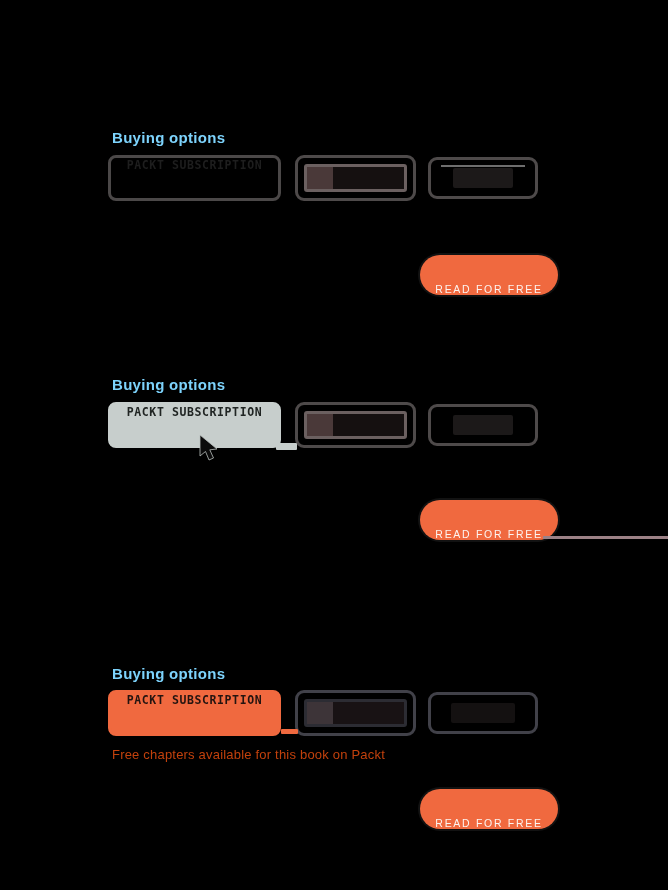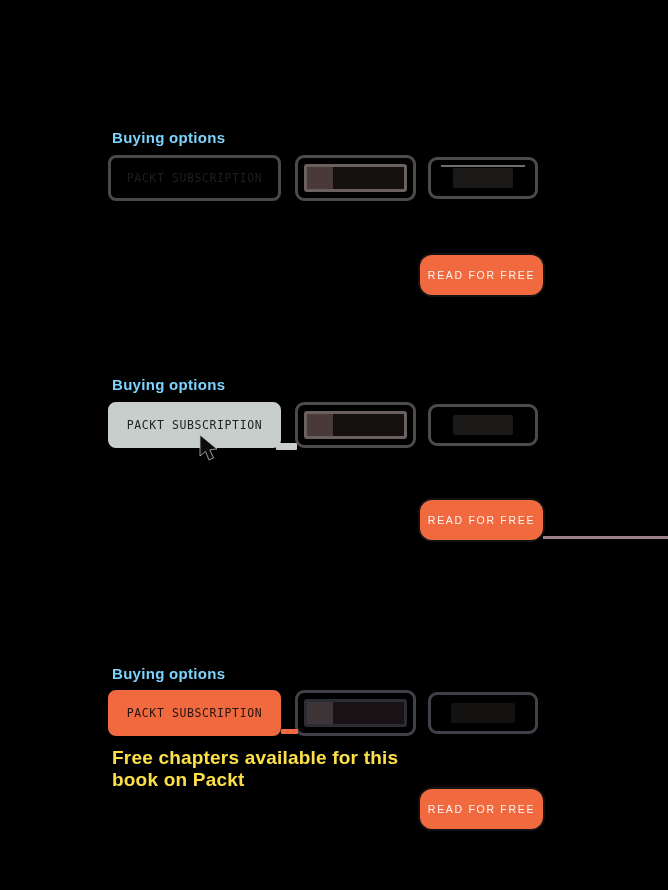--- a/index.html
+++ b/index.html
@@ -12,21 +12,21 @@
 
   .heading{
     position:absolute;left:112px;top:129px;width:300px;
     font-size:15px;font-weight:700;color:#7dd3fc;
     letter-spacing:.3px;filter:blur(.5px);
   }
   .tabs{position:absolute;left:108px;top:155px;width:440px;height:48px;}
   .tab{position:absolute;box-sizing:border-box;}
   .tab1{
     left:0;top:0;width:173px;height:46px;border:3px solid #4b4848;border-radius:8px;
-    display:flex;align-items:center;justify-content:center;
+    display:flex;justify-content:center;font-weight:bold;
   }
   .tab-label{
     font-family:"DejaVu Sans Mono",monospace;font-size:11.5px;letter-spacing:.6px;
     color:#1e1e1e;white-space:nowrap;
   }
   .s2 .tab1{background:#c7cecc;border-color:#c7cecc;}
   .s2 .tab-label{color:#202523;}
   .s3 .tab1{background:#f0693f;border-color:#f0693f;}
   .s3 .tab-label{color:#241410;}
 
@@ -44,32 +44,32 @@
   .tab3-topline{position:absolute;left:10px;right:10px;top:5px;height:2px;background:#6e6e6e;display:none;}
   .s1 .tab3-topline{display:block;}
   .tab3-blob{
     position:absolute;left:50%;top:50%;transform:translate(-50%,-50%);
     width:60px;height:20px;background:#1c1919;border-radius:2px;
   }
   .s3 .tab3{border-color:#414149;}
   .s3 .tab3-blob{background:#141111;width:64px;}
 
   .cta{
-    position:absolute;left:420px;width:123px;height:40px;border:none;cursor:pointer;
-    border-radius:12px;background:#f0693f;color:#fdf4f0;
+    position:absolute;left:420px;width:138px;height:40px;border:none;cursor:pointer;
+    border-radius:20px;background:#f0693f;color:#fdf4f0;
     font-family:"Liberation Sans",sans-serif;font-size:10.5px;font-weight:400;
-    letter-spacing:1.7px;text-align:center;line-height:40px;padding:0;
+    letter-spacing:1.7px;text-align:center;line-height:40px;padding:14px;
     box-shadow:0 0 0 2px rgba(130,130,130,.14);
   }
   .s1 .cta{top:255px;} .s2 .cta{top:500px;} .s3 .cta{top:789px;}
   .s2 .cta,.s3 .cta{position:absolute;}
 
   .note{
     position:absolute;left:112px;top:747px;width:320px;
-    font-size:19px;font-weight:700;color:#fde047;letter-spacing:.2px;filter:blur(.5px);
+    font-size:13px;font-weight:400;color:#c2410c;letter-spacing:.2px;filter:blur(.5px);
   }
 
   .divider{position:absolute;left:543px;top:536px;width:125px;height:3px;background:#9c8186;}
   .hover-underline-ext{position:absolute;left:276px;top:443px;width:21px;height:7px;background:#c7cecc;border-radius:1px;}
   .selected-underline-ext{position:absolute;left:281px;top:729px;width:17px;height:5px;background:#f0693f;border-radius:1px;}
 
   .cursor{position:absolute;left:197px;top:434px;width:24px;height:28px;}
 
   
   .s2 .heading{top:376px;} .s3 .heading{top:665px;}

